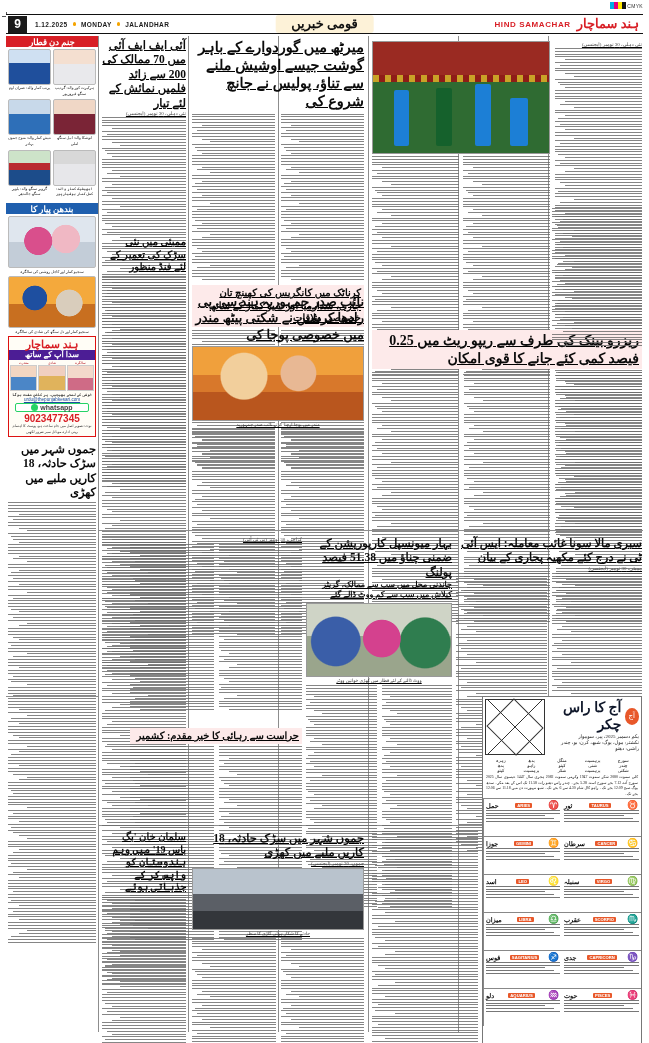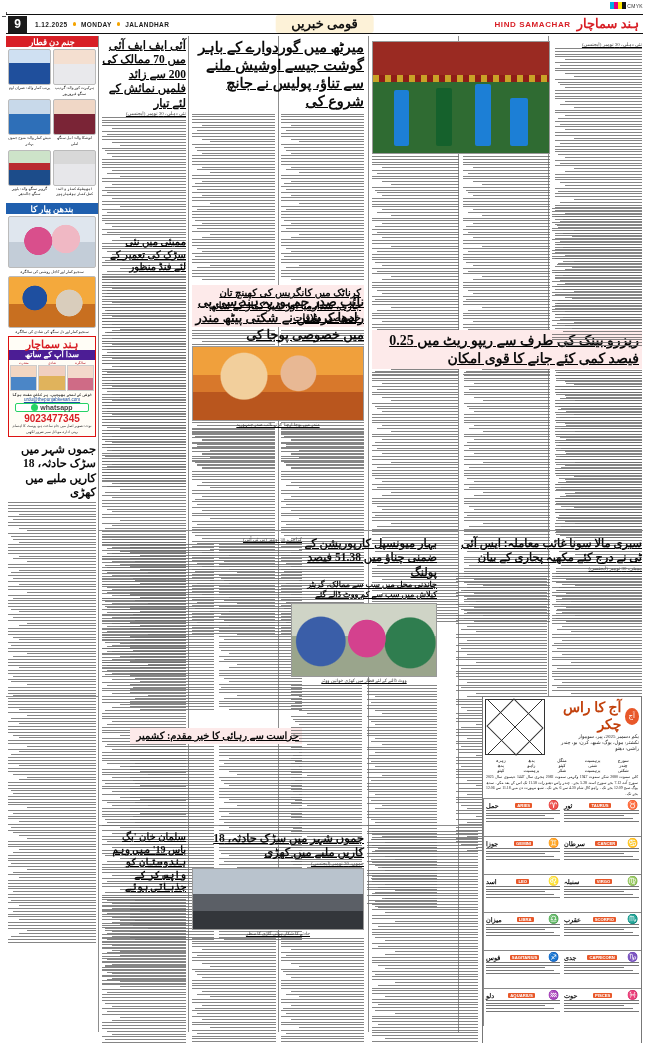--- a/index.html
+++ b/index.html
@@ -160,21 +160,21 @@
   
   .horo { position:absolute; border:1px solid #777; background:#fff; }
   .horo-top { display:flex; align-items:flex-start; padding:2px; gap:3px;}
   .kundli { width:60px;height:56px; border:1px solid #333; position:relative; flex:none;}
   .kundli:before,.kundli:after{content:"";position:absolute;left:0;top:0;width:100%;height:100%;}
   .kundli:before{background:
       linear-gradient(45deg,transparent calc(50% - .5px),#333 50%,transparent calc(50% + .5px));}
   .kundli:after{background:
       linear-gradient(-45deg,transparent calc(50% - .5px),#333 50%,transparent calc(50% + .5px));}
   .kd-diamond{position:absolute;left:50%;top:50%;width:42px;height:39px;transform:translate(-50%,-50%) rotate(45deg);border:1px solid #333;}
-  .horo-title { color:#c2410c; font-weight:bold; font-size:14px; direction:rtl; text-align:right; letter-spacing:-1px;}
+  .horo-title { color:#0f172a; font-weight:bold; font-size:14px; direction:rtl; text-align:right; letter-spacing:-1px;}
   .horo-aaj { display:inline-block; background:#e8582a; color:#fff; border-radius:50%; width:17px;height:17px; font-size:7px; text-align:center; line-height:17px; direction:rtl;}
   .horo-date { direction:rtl; font-size:5px; text-align:right; color:#222;}
   .planets { display:grid; grid-template-columns:repeat(5,1fr); gap:0 1px; padding:1px 3px; direction:rtl;}
   .planets b { font-size:4.4px; font-weight:normal; text-align:center; color:#111;}
   .horo-para { font-size:3.8px; direction:rtl; text-align:justify; color:#111; padding:1px 3px; line-height:1.45;}
   .signs { display:grid; grid-template-columns:1fr 1fr; }
   .sign { border-top:.7px solid #888; padding:2px; min-height:38px; }
   .sign:nth-child(odd){ border-left:.7px solid #888; }
   .sign-hd { display:flex; align-items:center; gap:2px; direction:rtl; justify-content:space-between;}
   .sign-ur { font-size:6.5px; font-weight:bold; direction:rtl; color:#111;}
@@ -2235,21 +2235,21 @@
             <i></i>
             <i></i>
             <i></i>
             <i></i>
             <i></i>
             <i></i>
         </div>
       </div>
     </div>
 
-    <div class="col" style="left:285px;top:500px;width:146px;">
+    <div class="col" style="left:300px;top:500px;width:146px;">
       <div class="hdl mid">بہار میونسپل کارپوریشن کے ضمنی چناؤ میں 51.38 فیصد پولنگ</div>
       <div class="hdl xs" style="margin-top:1px">چاندنی محل میں سب سے ممالک، گریٹر کیلاش میں سب سے کم ووٹ ڈالے گئے</div>
       <div class="photo ph-women" style="height:74px;margin-top:3px;border:1px solid #999;"></div>
       <div class="cap">ووٹ ڈالنے کے لئے قطار میں کھڑی خواتین ووٹر</div>
       <div style="display:flex;gap:5px;margin-top:2px;">
         <div class="txt tiny" style="flex:1">
           <i></i>
             <i></i>
             <i></i>
             <i></i>

